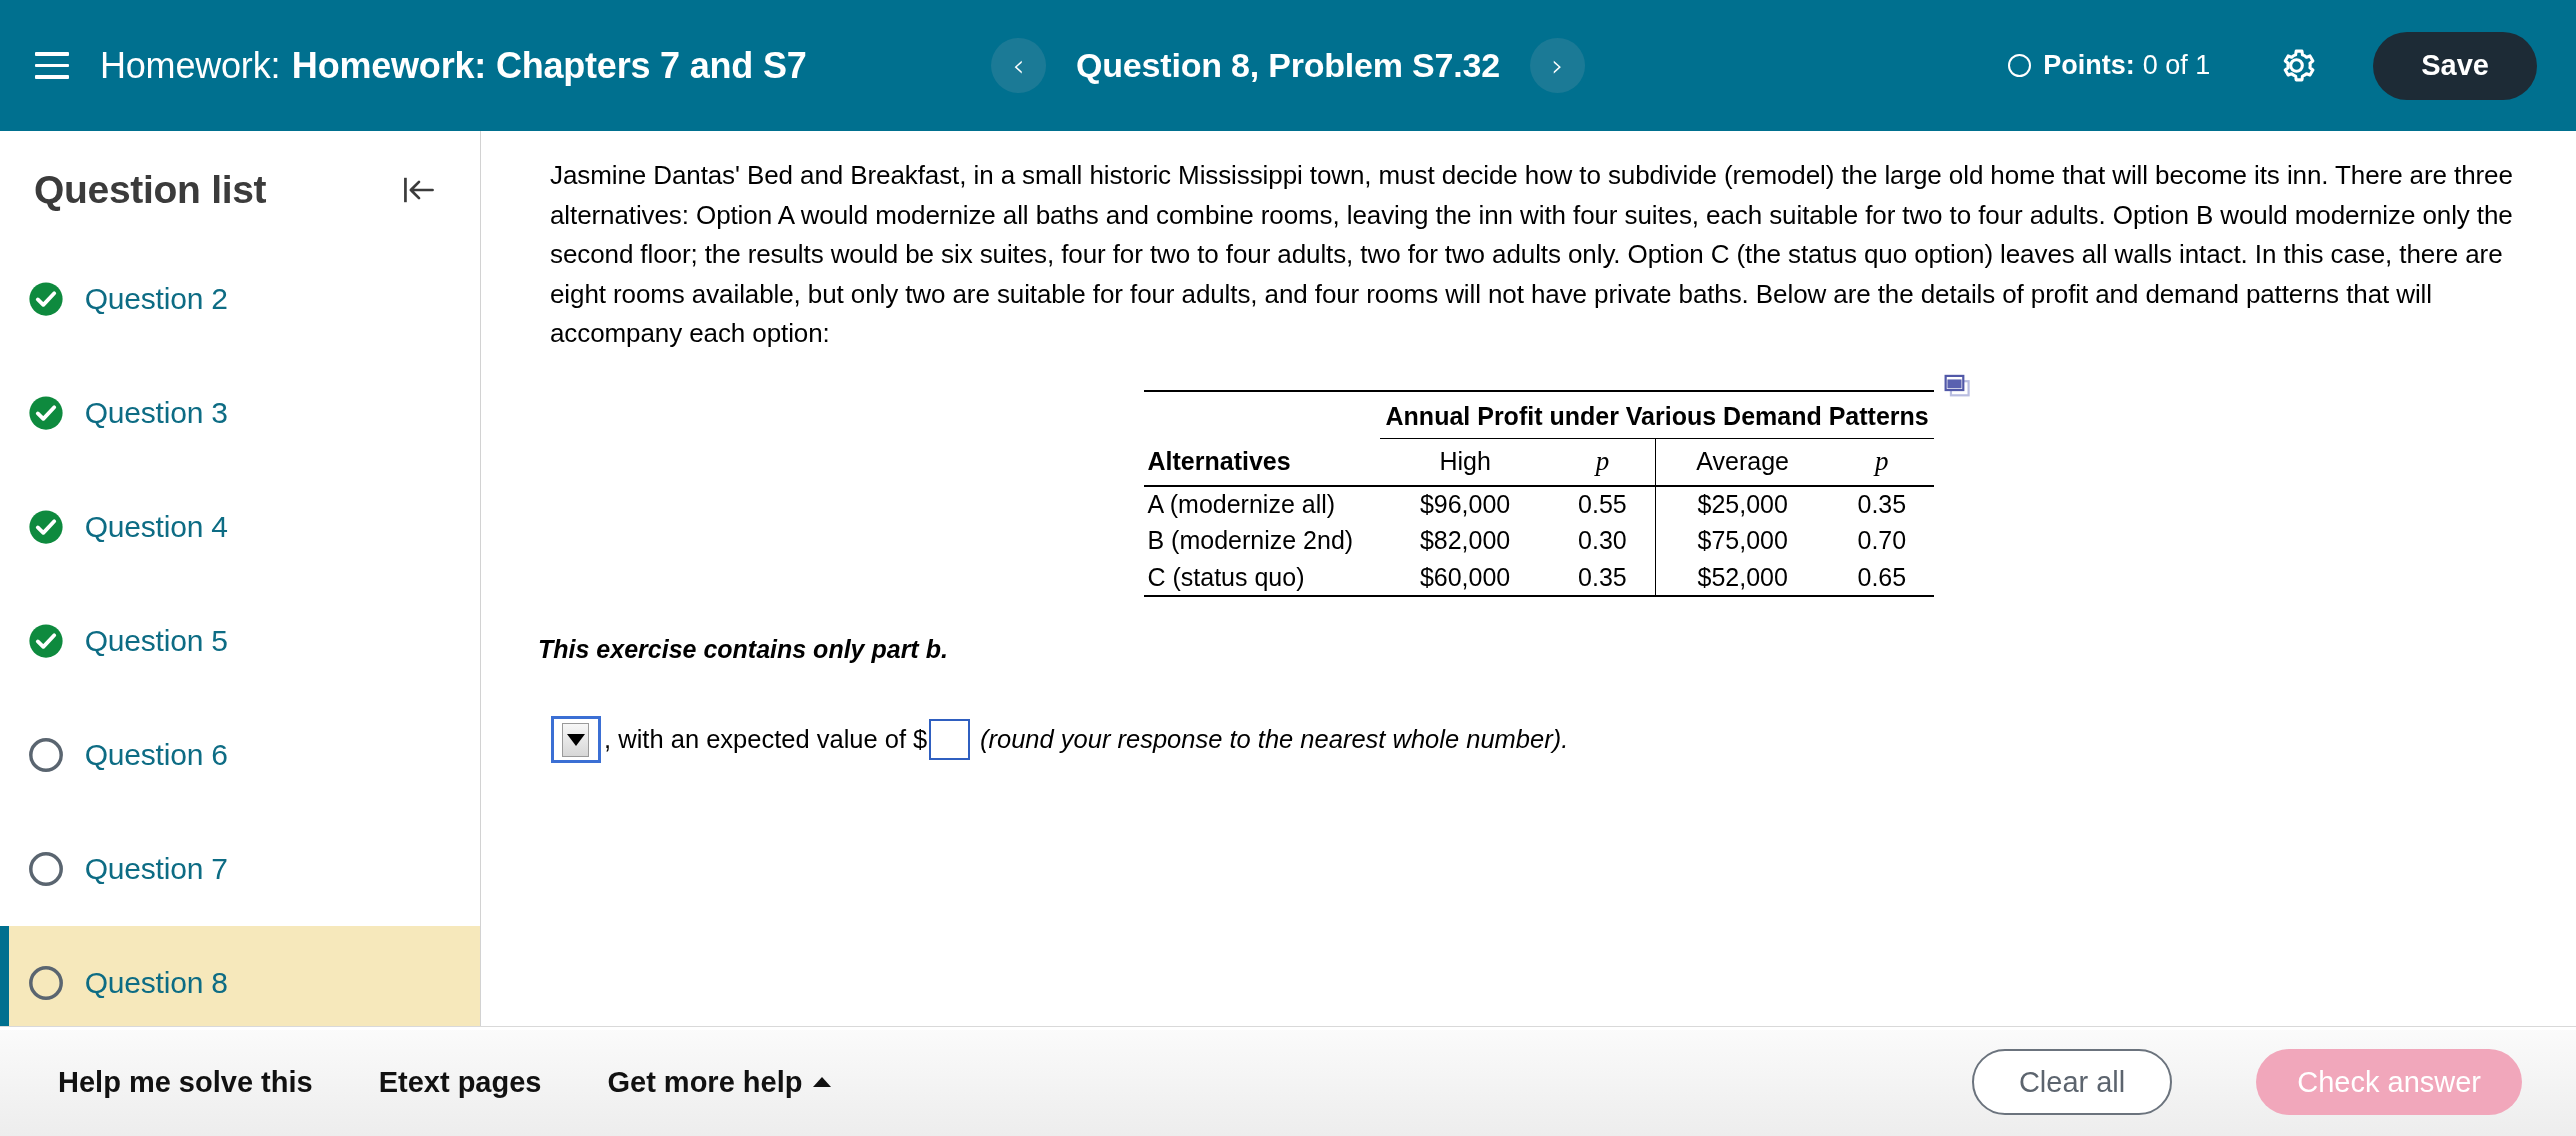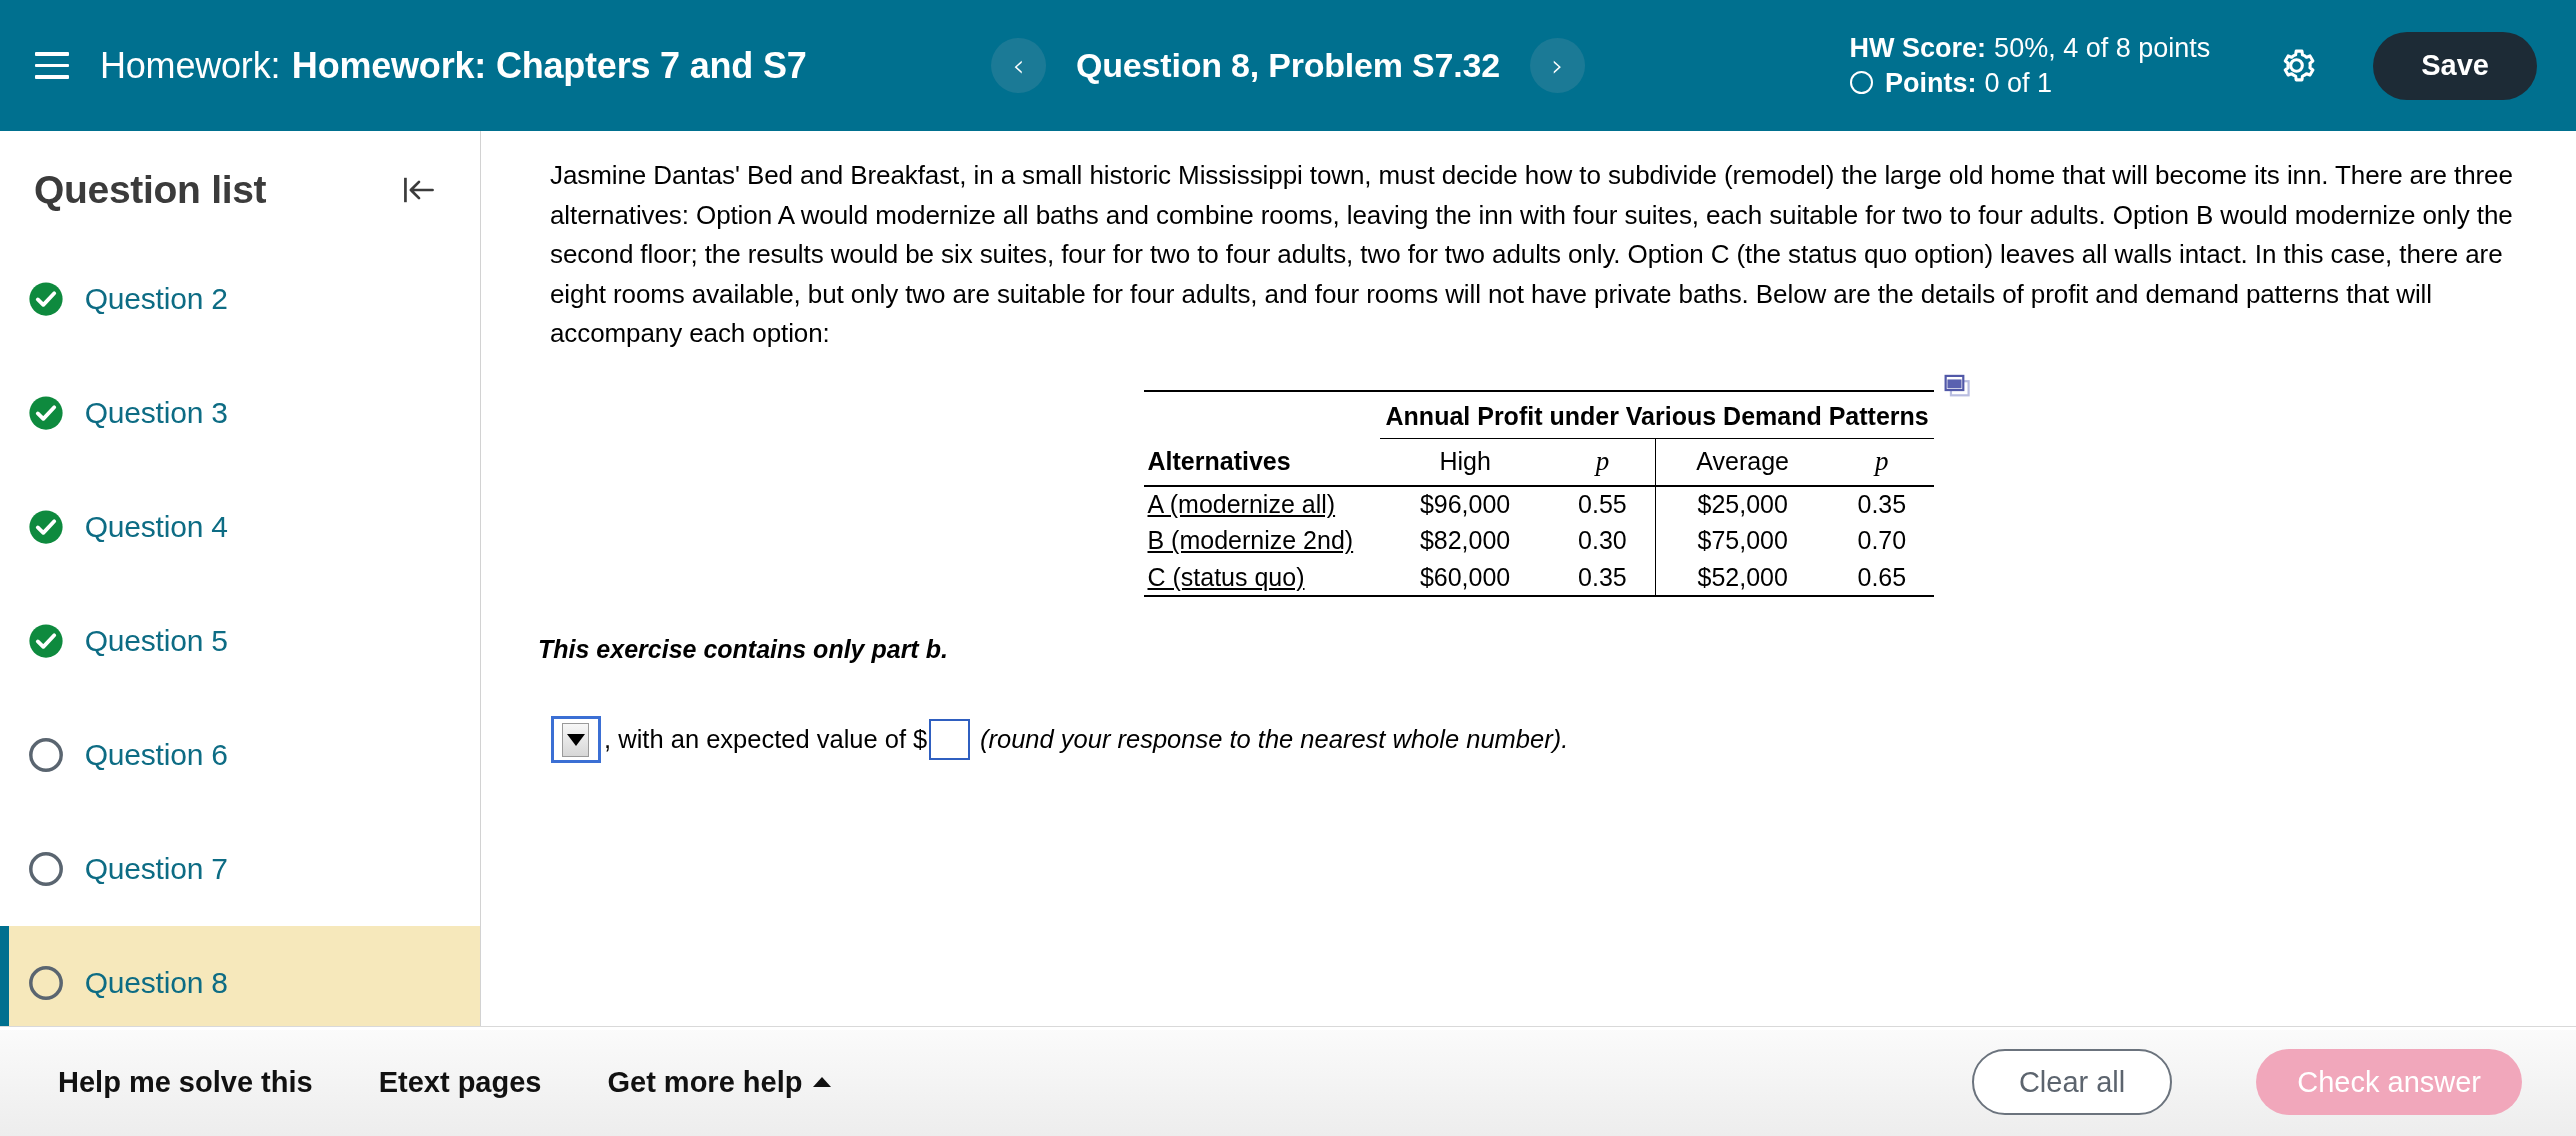--- a/index.html
+++ b/index.html
@@ -258,21 +258,21 @@
     padding-left: 3.6px !important;
   }
   .pital { font-style: italic; font-family: "Liberation Serif", serif; font-size: 27px; }
   .vline { border-left: 1.8px solid #000; }
   td.cell {
     padding: 3.6px 9px 3.6px 9px !important;
     text-align: center;
     font-size: 25px;
     white-space: nowrap;
   }
-  td.cell.left { text-align: left; padding-left: 3.6px !important; padding-right: 27px !important; text-decoration: underline; }
+  td.cell.left { text-align: left; padding-left: 3.6px !important; padding-right: 27px !important; }
 
   .note-italic {
     font-size: 25px;
     font-style: italic;
     font-weight: bold;
     margin-top: 38px;
     color: #000;
   }
   .partb {
     margin-top: 52px;
@@ -401,24 +401,20 @@
         <span class="chev">‹</span>
       </button>
       <span class="qnav-title">Question 8, Problem S7.32</span>
       <button class="navbtn" style="background:#1b7a96;">
         <span class="chev">›</span>
       </button>
     </div>
 
     <div class="header-right">
       <div class="score-block">
-        <div class="score-line">
-          <b>HW Score:</b>
-          <span>50%, 4 of 8 points</span>
-        </div>
         <div class="score-line">
           <span class="pts-circle"></span>
           <b>Points:</b>
           <span>0 of 1</span>
         </div>
       </div>
       <button class="gear-btn">
         <svg width="41" height="41" viewBox="0 0 24 24">
           <path fill="none" stroke="#ffffff" stroke-width="1.8" d="M12 8.6a3.4 3.4 0 1 0 0 6.8 3.4 3.4 0 0 0 0-6.8z"></path>
           <path fill="none" stroke="#ffffff" stroke-width="1.8" stroke-linejoin="round" d="M20 12a8 8 0 0 0-.12-1.35l1.7-1.3-1.7-2.95-2.03.75a8 8 0 0 0-2.33-1.35L15.2 3.6h-3.4l-.32 2.2a8 8 0 0 0-2.33 1.35l-2.03-.75-1.7 2.95 1.7 1.3A8 8 0 0 0 7 12a8 8 0 0 0 .12 1.35l-1.7 1.3 1.7 2.95 2.03-.75a8 8 0 0 0 2.33 1.35l.32 2.2h3.4l.32-2.2a8 8 0 0 0 2.33-1.35l2.03.75 1.7-2.95-1.7-1.3A8 8 0 0 0 20 12z"></path>

